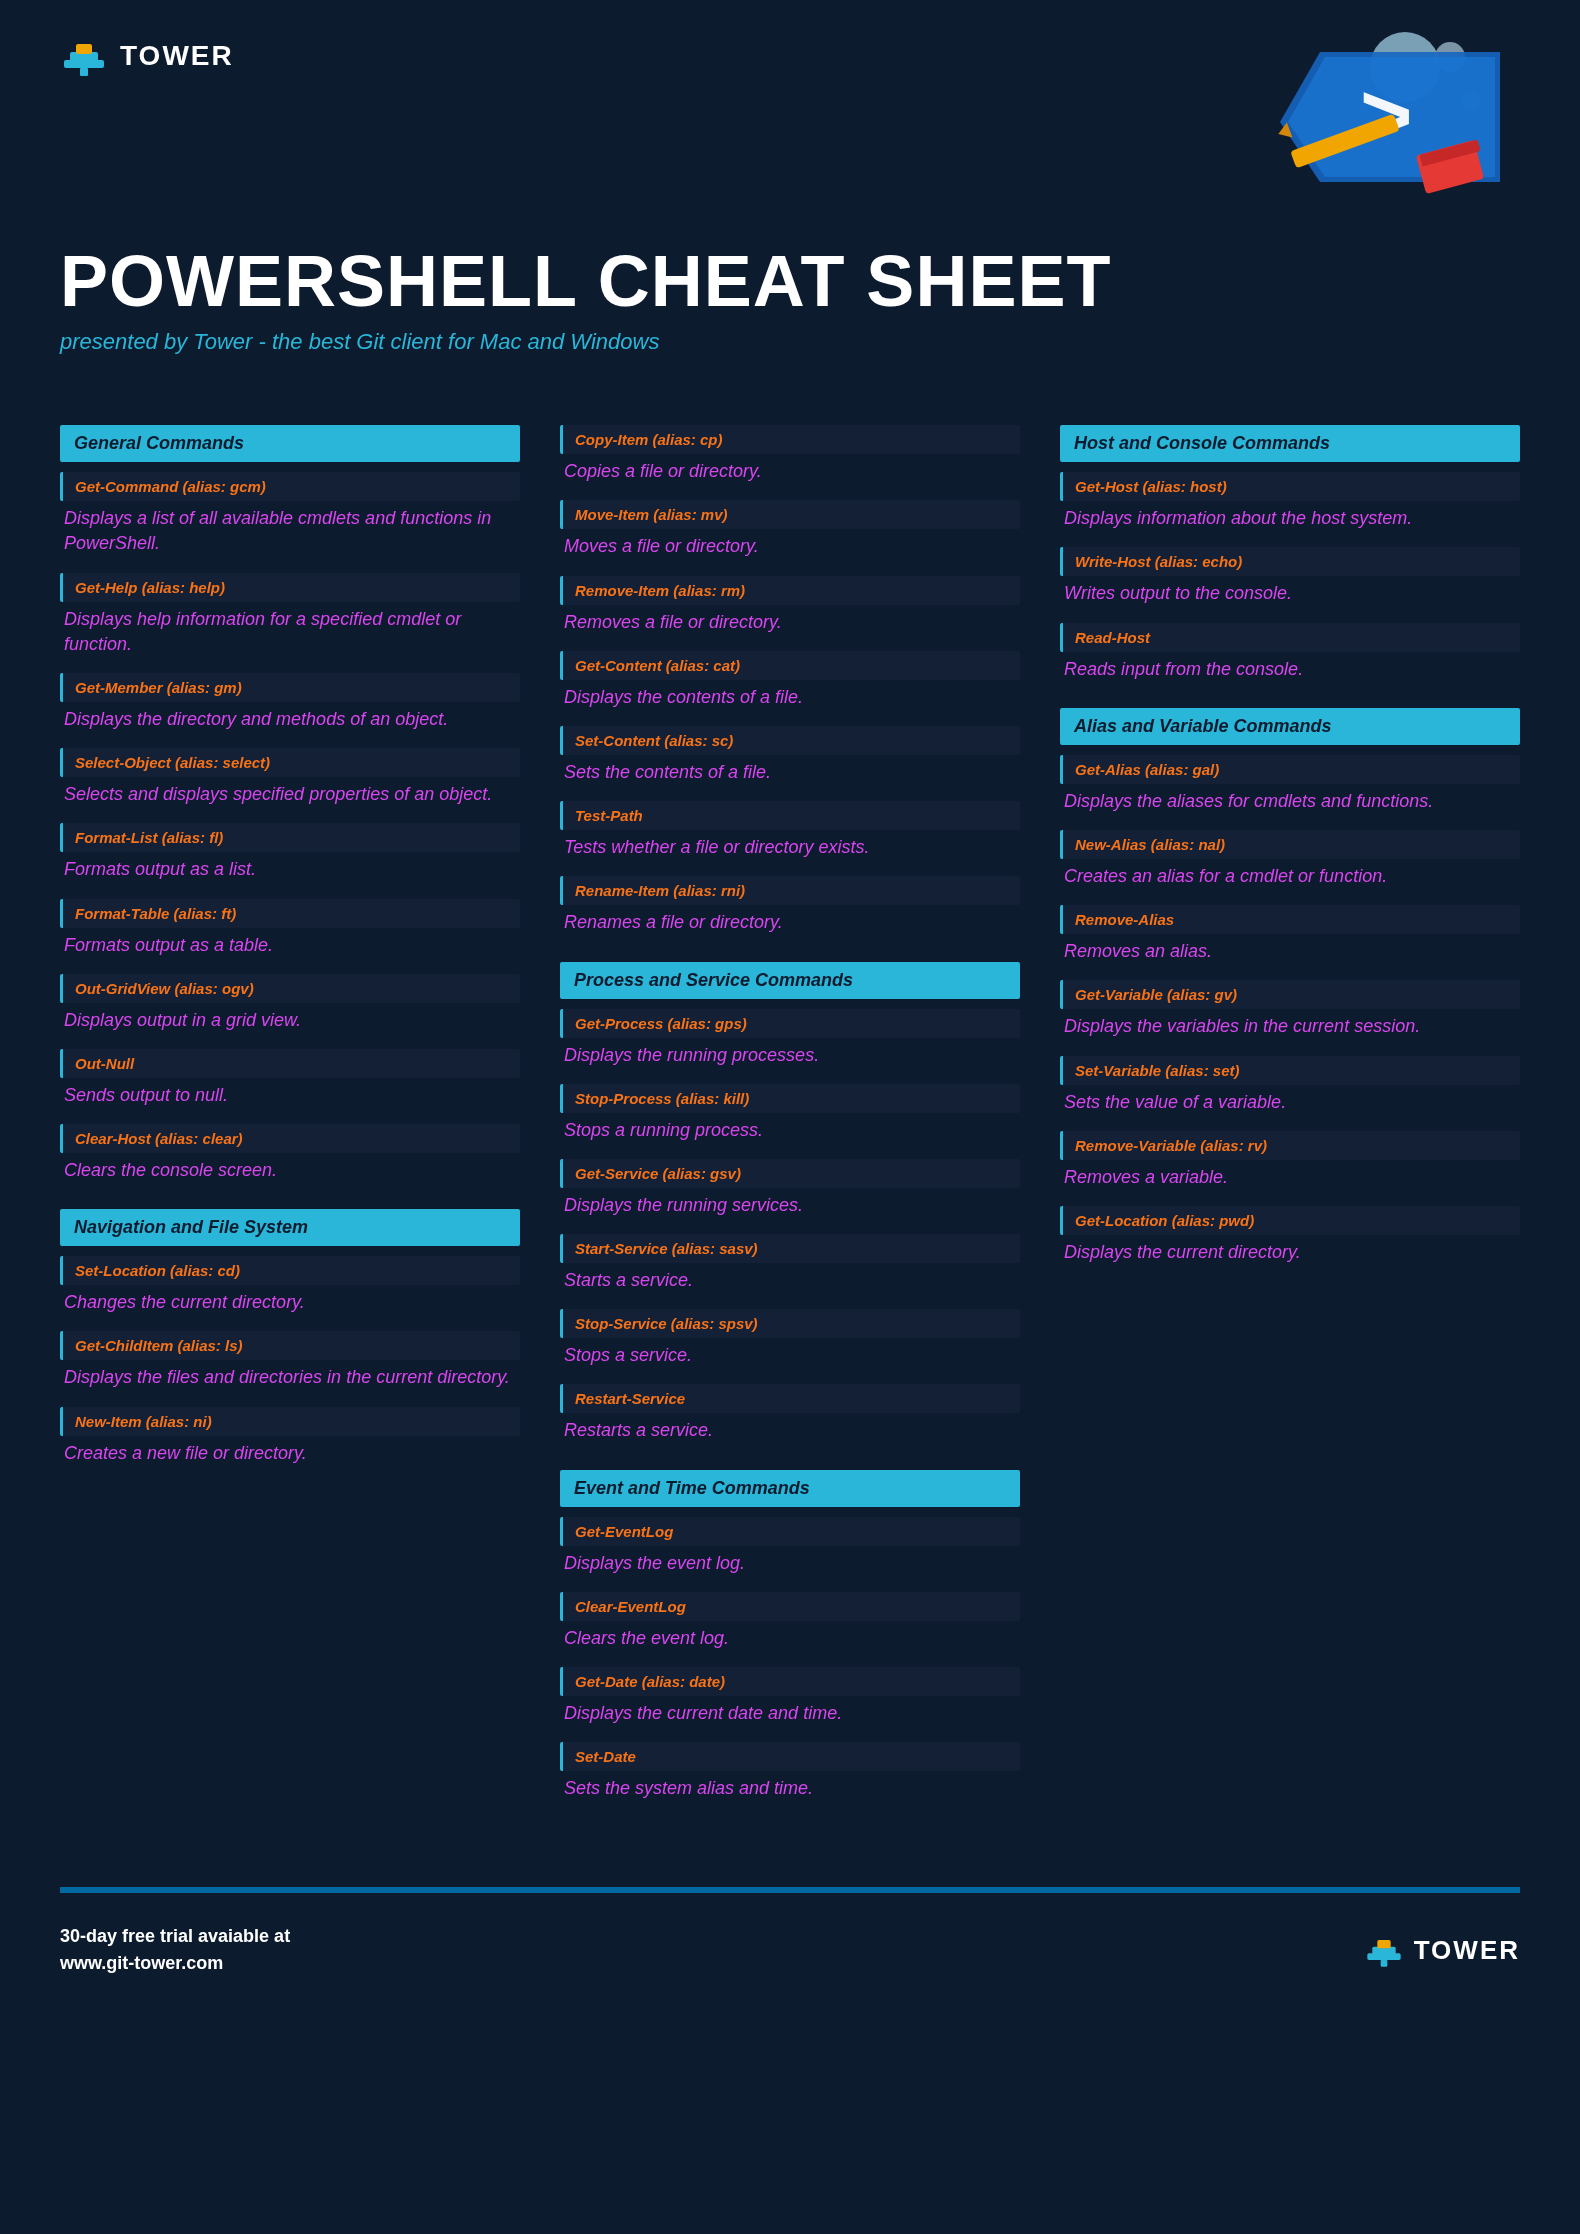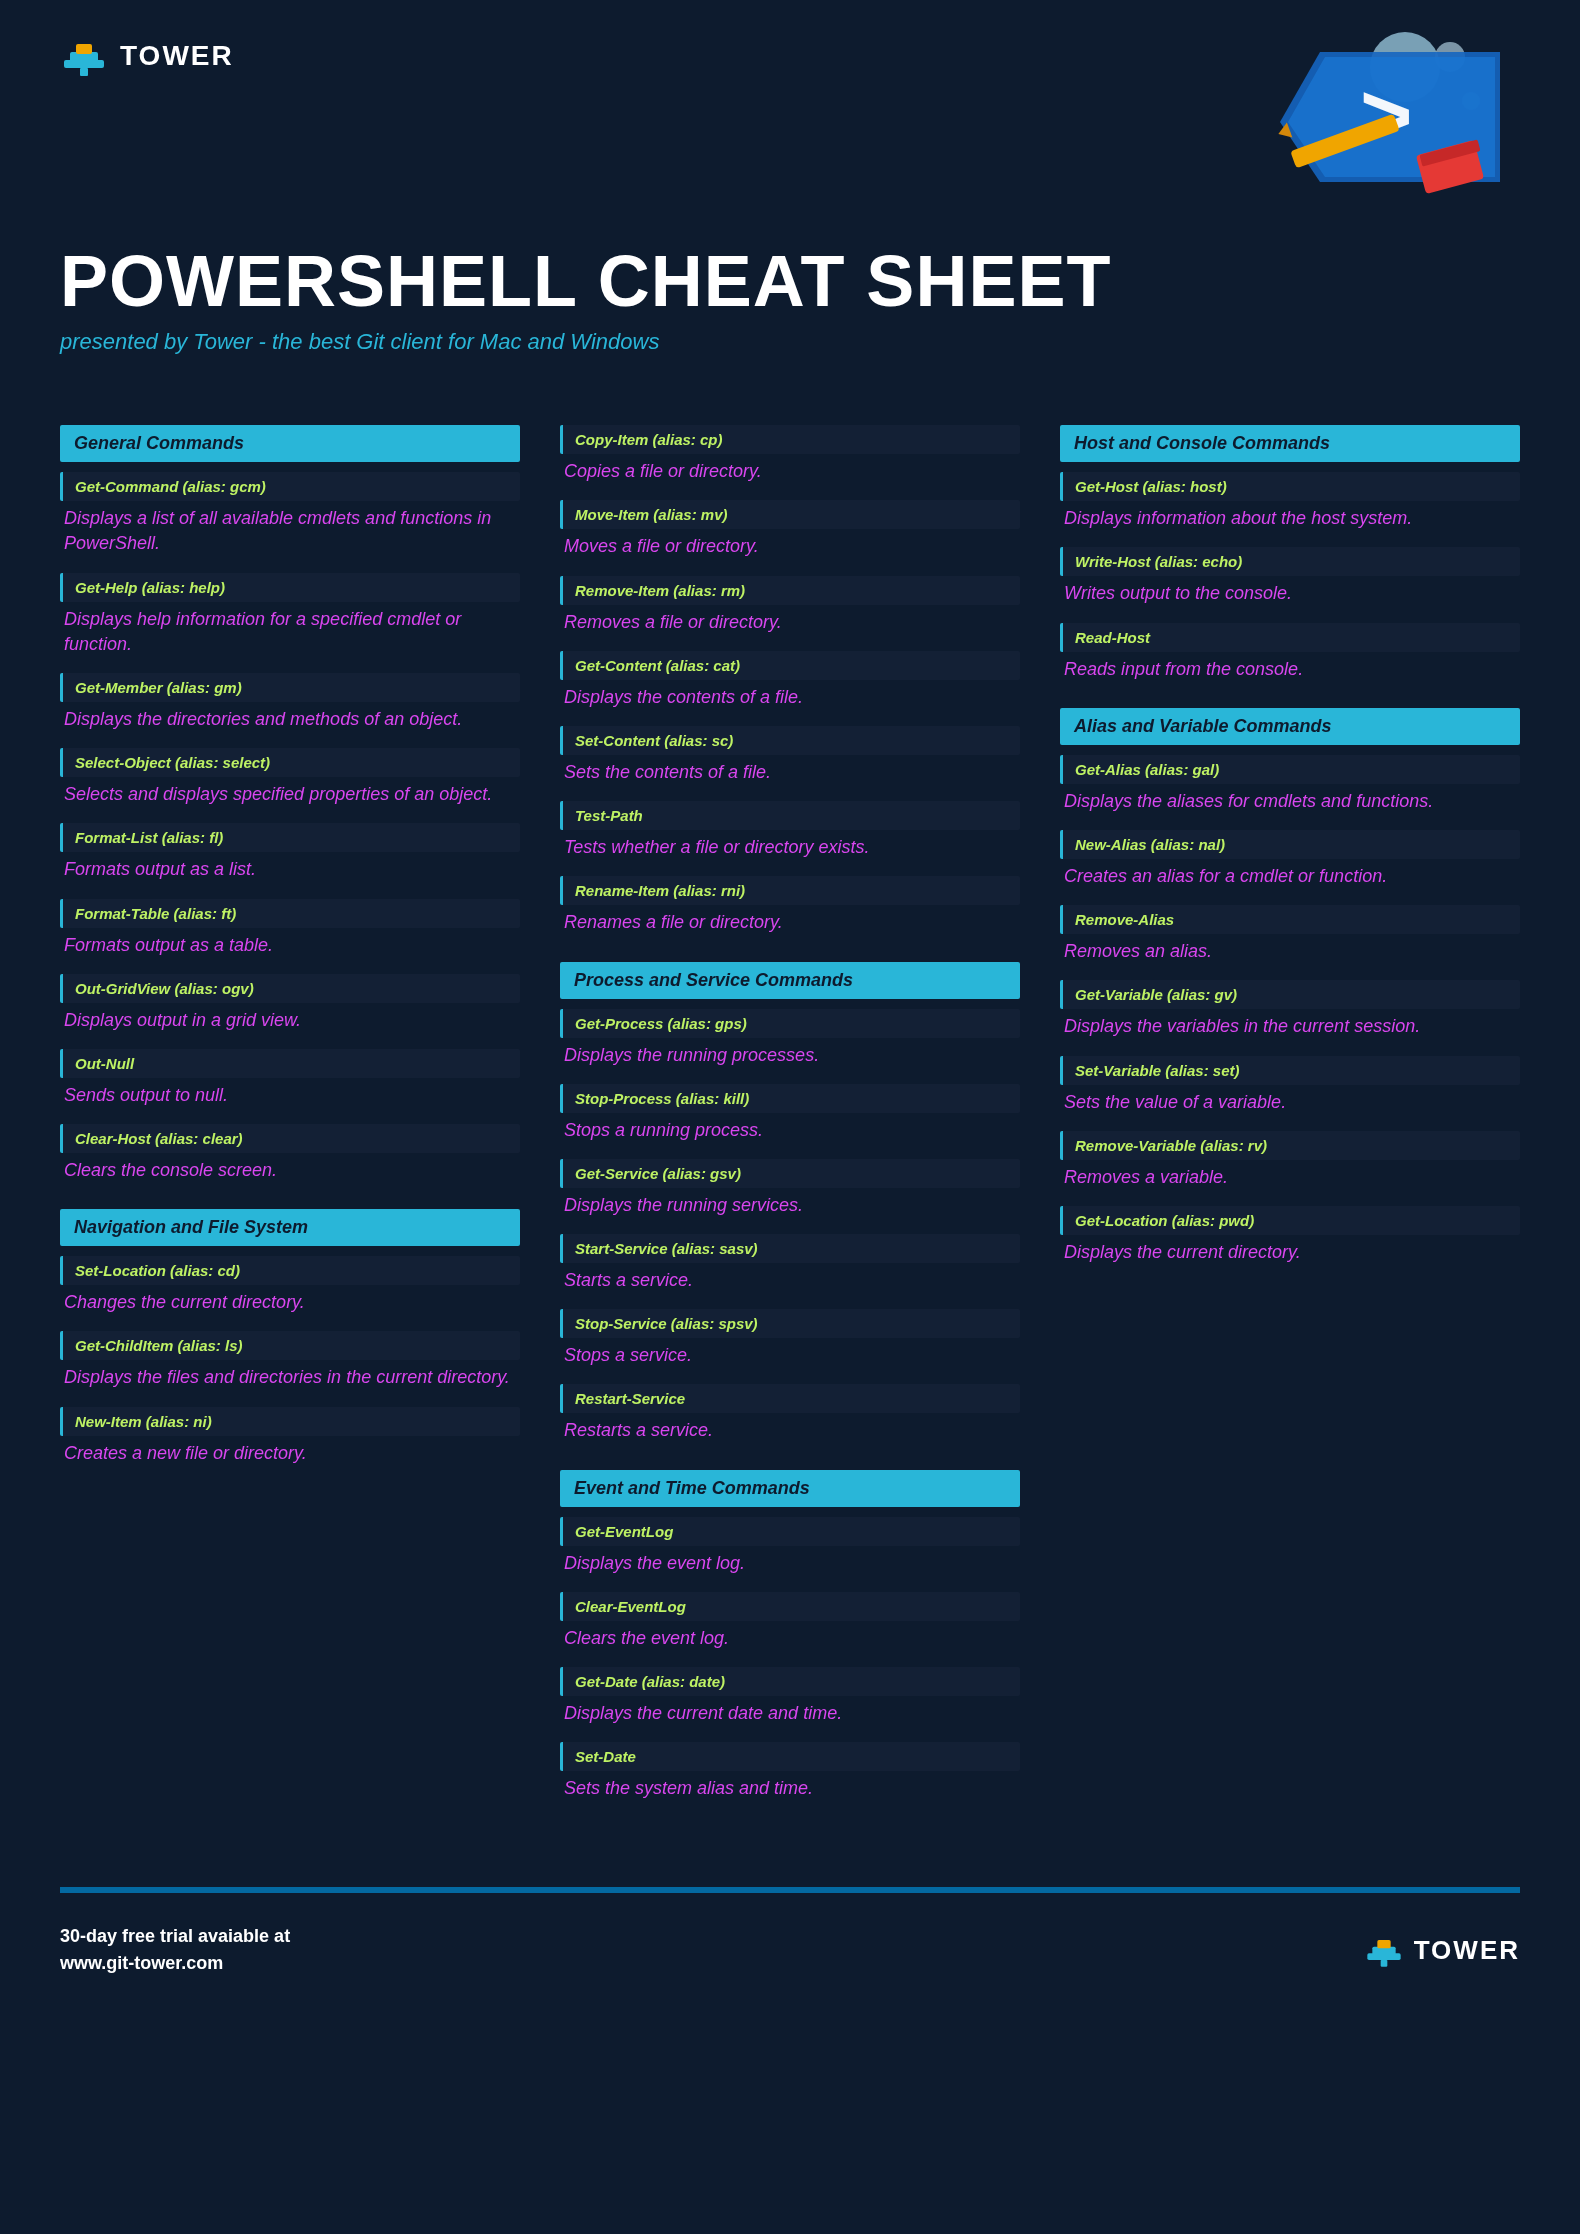--- a/index.html
+++ b/index.html
@@ -63,21 +63,21 @@
       padding: 8px 14px;
       margin-bottom: 10px;
       margin-top: 20px;
       border-radius: 2px;
     }
     .command-item {
       margin-bottom: 10px;
     }
     .command-name {
       background-color: #132035;
-      color: #bef264;
+      color: #f97316;
       font-weight: 700;
       font-size: 15px;
       padding: 6px 12px;
       border-radius: 2px;
       margin-bottom: 3px;
       border-left: 3px solid #29b6d8;
     }
     .command-desc {
       color: #d946ef;
       font-size: 18px;
@@ -171,21 +171,21 @@
     <div class="command-item">
       <div class="command-name">Get-Command (alias: gcm)</div>
       <div class="command-desc">Displays a list of all available cmdlets and functions in PowerShell.</div>
     </div>
     <div class="command-item">
       <div class="command-name">Get-Help (alias: help)</div>
       <div class="command-desc">Displays help information for a specified cmdlet or function.</div>
     </div>
     <div class="command-item">
       <div class="command-name">Get-Member (alias: gm)</div>
-      <div class="command-desc">Displays the directories and methods of an object.</div>
+      <div class="command-desc">Displays the directory and methods of an object.</div>
     </div>
     <div class="command-item">
       <div class="command-name">Select-Object (alias: select)</div>
       <div class="command-desc">Selects and displays specified properties of an object.</div>
     </div>
     <div class="command-item">
       <div class="command-name">Format-List (alias: fl)</div>
       <div class="command-desc">Formats output as a list.</div>
     </div>
     <div class="command-item">

